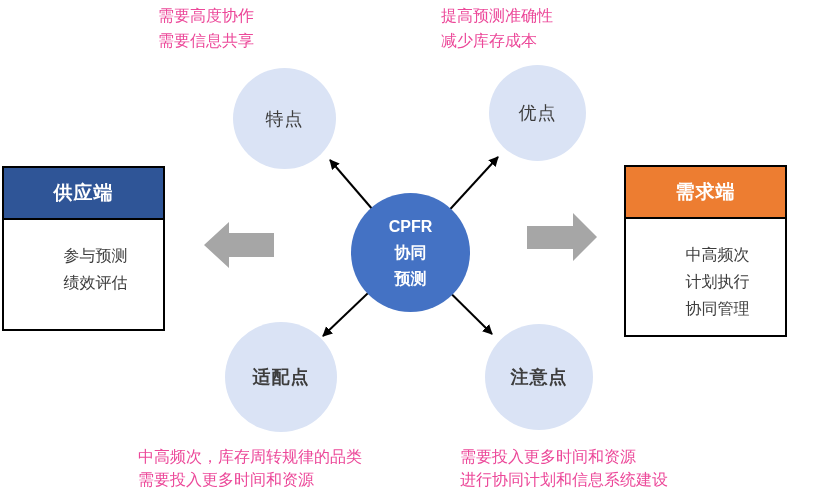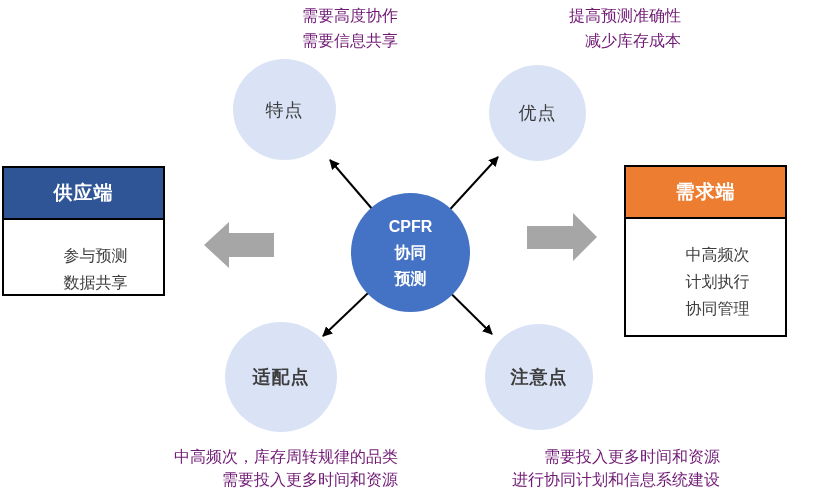--- a/index.html
+++ b/index.html
@@ -9,45 +9,45 @@
     --demand-header:#ED7D31;
     --arrow-gray:#A6A6A6;
     --arrow-black:#000000;
     --text-dark:#3A3A3A;
   }
   html,body{margin:0;padding:0;background:#fff;}
   .canvas{
     position:relative;width:817px;height:500px;background:#fff;overflow:hidden;
     font-family:"Liberation Sans","DejaVu Sans",sans-serif;color:var(--text-dark);
   }
-  .note{position:absolute;text-align:right;font-size:16px;line-height:25px;color:#701a75;}
+  .note{position:absolute;text-align:left;font-size:16px;line-height:25px;color:#ec4899;}
   .note-tl{top:3px;left:158px;width:240px;}
   .note-tr{top:3px;left:441px;width:240px;}
   .note-bl{top:445px;left:138px;width:260px;line-height:23px;}
   .note-br{top:445px;left:460px;width:260px;line-height:23px;}
   .circle{
     position:absolute;border-radius:50%;display:flex;align-items:center;justify-content:center;
   }
   .sat{background:var(--node-fill);font-size:18px;color:#3d3d3d;letter-spacing:1px;}
-  .sat-tedian{left:233px;top:59px;width:103px;height:101px;}
+  .sat-tedian{left:233px;top:68px;width:103px;height:101px;}
   .sat-youdian{left:489px;top:65px;width:97px;height:96px;}
   .sat-shipeidian{left:225px;top:322px;width:112px;height:110px;font-weight:bold;}
   .sat-zhuyidian{left:485px;top:324px;width:108px;height:106px;font-weight:bold;}
   .center-node{
     left:351px;top:193px;width:119px;height:119px;background:var(--center-fill);
     color:#fff;font-weight:bold;font-size:16px;line-height:26px;text-align:center;z-index:3;
   }
   .overlay{position:absolute;left:0;top:0;z-index:2;pointer-events:none;}
   .arrow-line{stroke:var(--arrow-black);stroke-width:2;}
   .arrow-head{fill:var(--arrow-black);}
   .block-arrow{fill:var(--arrow-gray);}
   .side-box{
     position:absolute;border:2px solid #000;background:#fff;box-sizing:border-box;z-index:4;
   }
-  .supply-box{left:2px;top:166px;width:163px;height:130px;}
+  .supply-box{left:2px;top:166px;width:163px;height:165px;}
   .demand-box{left:624px;top:165px;width:163px;height:172px;}
   .box-header{
     height:50px;border-bottom:2px solid #000;display:flex;align-items:center;justify-content:center;
     color:#fff;font-weight:bold;font-size:19px;letter-spacing:1px;
   }
   .supply-box .box-header{background:var(--supply-header);}
   .demand-box .box-header{background:var(--demand-header);}
   .box-body{padding-top:22px;text-align:center;font-size:16px;line-height:27px;color:#3d3d3d;padding-left:24px;}
 </style>
 </head>
@@ -104,21 +104,21 @@
       <div>CPFR</div>
       <div>协同</div>
       <div>预测</div>
     </div>
   </div>
 
   <div class="side-box supply-box">
     <div class="box-header">供应端</div>
     <div class="box-body">
       <div>参与预测</div>
-      <div>数据共享</div>
+      <div>绩效评估</div>
     </div>
   </div>
   <div class="side-box demand-box">
     <div class="box-header">需求端</div>
     <div class="box-body">
       <div>中高频次</div>
       <div>计划执行</div>
       <div>协同管理</div>
     </div>
   </div>

